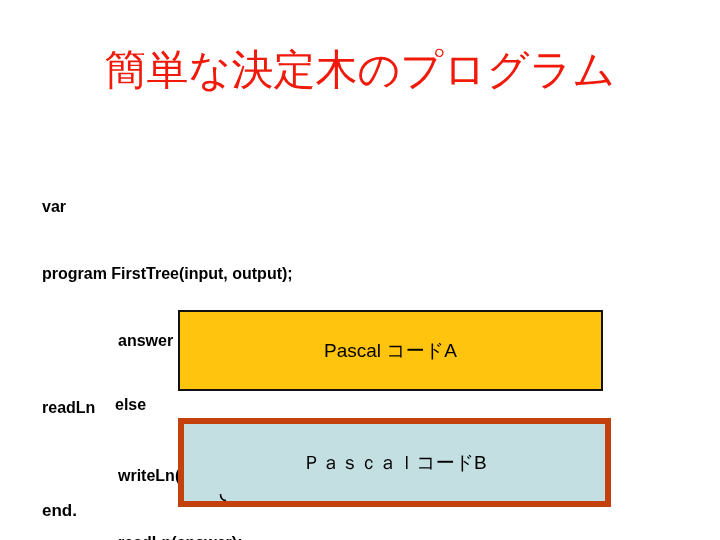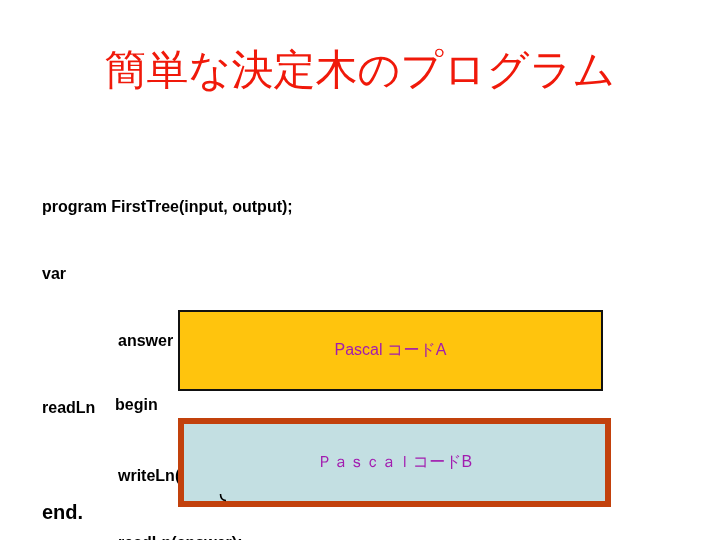--- a/index.html
+++ b/index.html
@@ -43,21 +43,21 @@
     left: 115px;
     top: 396px;
     font-size: 16px;
     font-weight: 700;
     color: #000000;
   }
   .keyword-end {
     position: absolute;
     left: 42px;
     top: 501px;
-    font-size: 20px;
+    font-size: 17px;
     font-weight: 700;
     color: #000000;
   }
   .pascal-box {
     position: absolute;
     left: 178px;
     width: 421px;
     display: flex;
     align-items: center;
     justify-content: center;
@@ -66,55 +66,55 @@
     top: 310px;
     height: 77px;
     border: 2px solid #111111;
   }
   .pascal-box-b {
     top: 418px;
     height: 77px;
     border: 6px solid #c2410c;
   }
   .box-label {
-    font-size: 16px;
+    font-size: 19px;
     font-weight: 400;
-    color: #a21caf;
+    color: #000000;
     white-space: nowrap;
   }
   .stray-mark {
     position: absolute;
     left: 219px;
     top: 494px;
     width: 9px;
     height: 9px;
   }
 </style>
 </head>
 <body>
 
 <div class="slide">
 
   <div class="slide-title" style="color: rgb(240, 25, 10);">簡単な決定木のプログラム</div>
 
   <div class="code-block">
+    <div class="code-line">var</div>
     <div class="code-line">program FirstTree(input, output);</div>
-    <div class="code-line">var</div>
     <div class="code-line indent">answer : string;</div>
     <div class="code-line">readLn</div>
     <div class="code-line indent">writeLn('形式表記法の経験はあるか？');</div>
     <div class="code-line indent">readLn(answer);</div>
     
   </div>
 
   <div class="pascal-box pascal-box-a" style="background-color: rgb(255, 196, 13);">
     <span class="box-label">Pascal コードA</span>
   </div>
 
-  <div class="keyword-else">begin</div>
+  <div class="keyword-else">else</div>
 
   <div class="pascal-box pascal-box-b" style="background-color: rgb(195, 223, 226);">
     <span class="box-label">ＰａｓｃａｌコードB</span>
   </div>
 
   <svg class="stray-mark" viewBox="0 0 9 9" xmlns="http://www.w3.org/2000/svg">
     <path d="M1.5 0 C1.5 4 3 6.5 7 6.5" stroke="#000000" stroke-width="1.6" fill="none"></path>
   </svg>
 
   <div class="keyword-end">end.</div>

